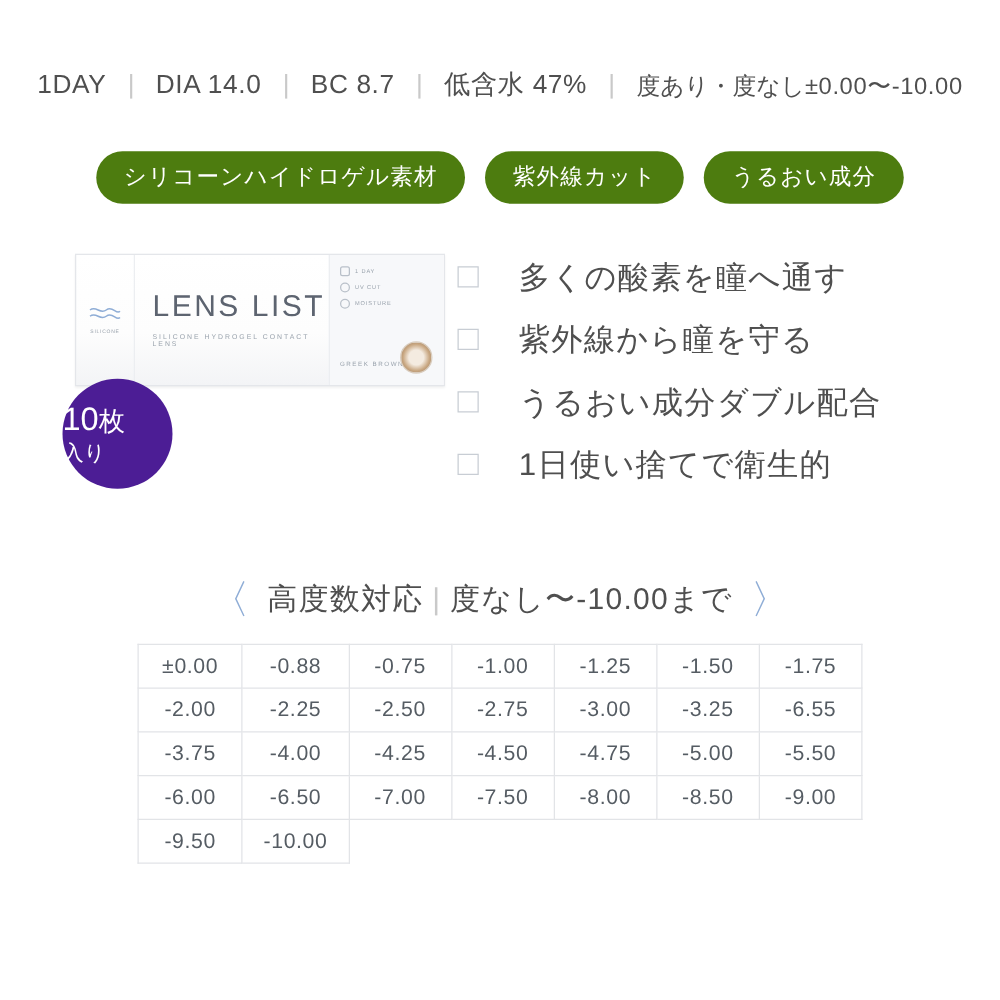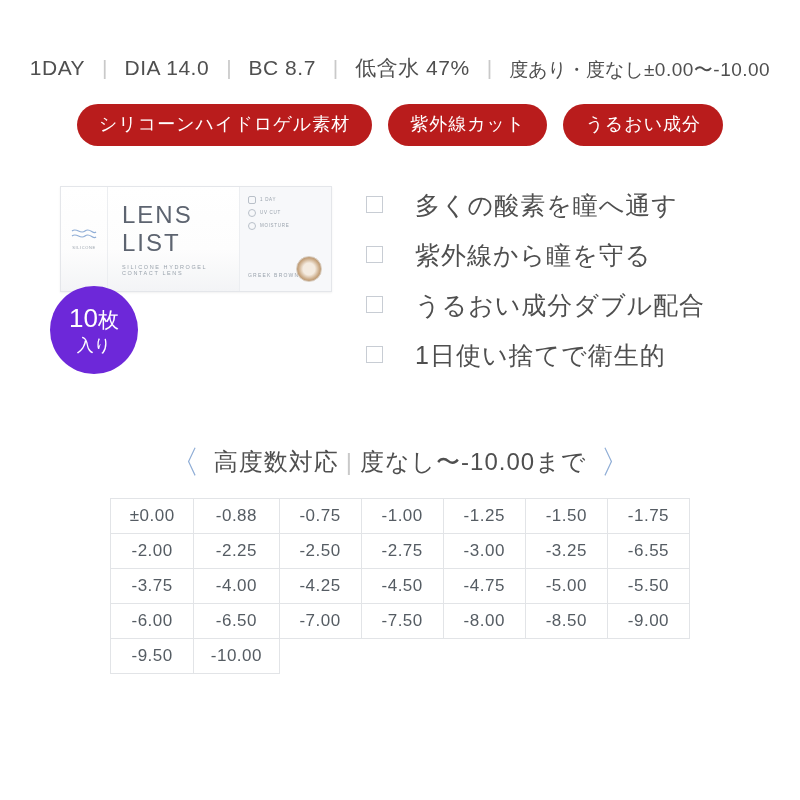--- a/index.html
+++ b/index.html
@@ -59,48 +59,49 @@
 
   
   .pills {
     display: flex;
     justify-content: center;
     gap: 16px;
     margin-top: 22px;
     padding: 0 36px;
   }
   .pill {
-    background: #b91c1c;
+    background: #4d7c0f;
     color: #ffffff;
     border-radius: 22px;
     font-size: 18px;
     letter-spacing: 1px;
     padding: 10px 22px;
     white-space: nowrap;
     line-height: 1.2;
+    margin-top: 17px;
   }
 
   
   .middle {
     display: flex;
     margin-top: 36px;
     padding: 0 38px;
     align-items: flex-start;
   }
   .box-wrap {
     position: relative;
     width: 318px;
     flex: 0 0 318px;
     padding-top: 4px;
   }
 
   
   .box {
     position: relative;
-    width: 272px;
+    width: 296px;
     height: 106px;
     margin-left: 22px;
     background: linear-gradient(180deg,#ffffff 0%,#fdfdfd 60%,#f3f4f6 100%);
     border: 1px solid #e4e6ea;
     box-shadow: 0 1px 2px rgba(0,0,0,0.06);
     display: flex;
   }
   .box-left {
     width: 47px;
     border-right: 1px solid #eceef1;
@@ -184,25 +185,25 @@
   }
 
   
   .badge {
     position: absolute;
     left: 12px;
     top: 104px;
     width: 88px;
     height: 88px;
     border-radius: 50%;
-    background: #6d28d9;
+    background: #4c1d95;
     color: #fff;
     display: flex;
     flex-direction: column;
-    align-items: center;
+    align-items: flex-start;
     justify-content: center;
     line-height: 1.15;
   }
   .badge-top { font-size: 21px; letter-spacing: 0px; }
   .badge-top .num { font-size: 26px; }
   .badge-bot { font-size: 17px; margin-top: 3px; }
 
   
   .checklist {
     flex: 1;

